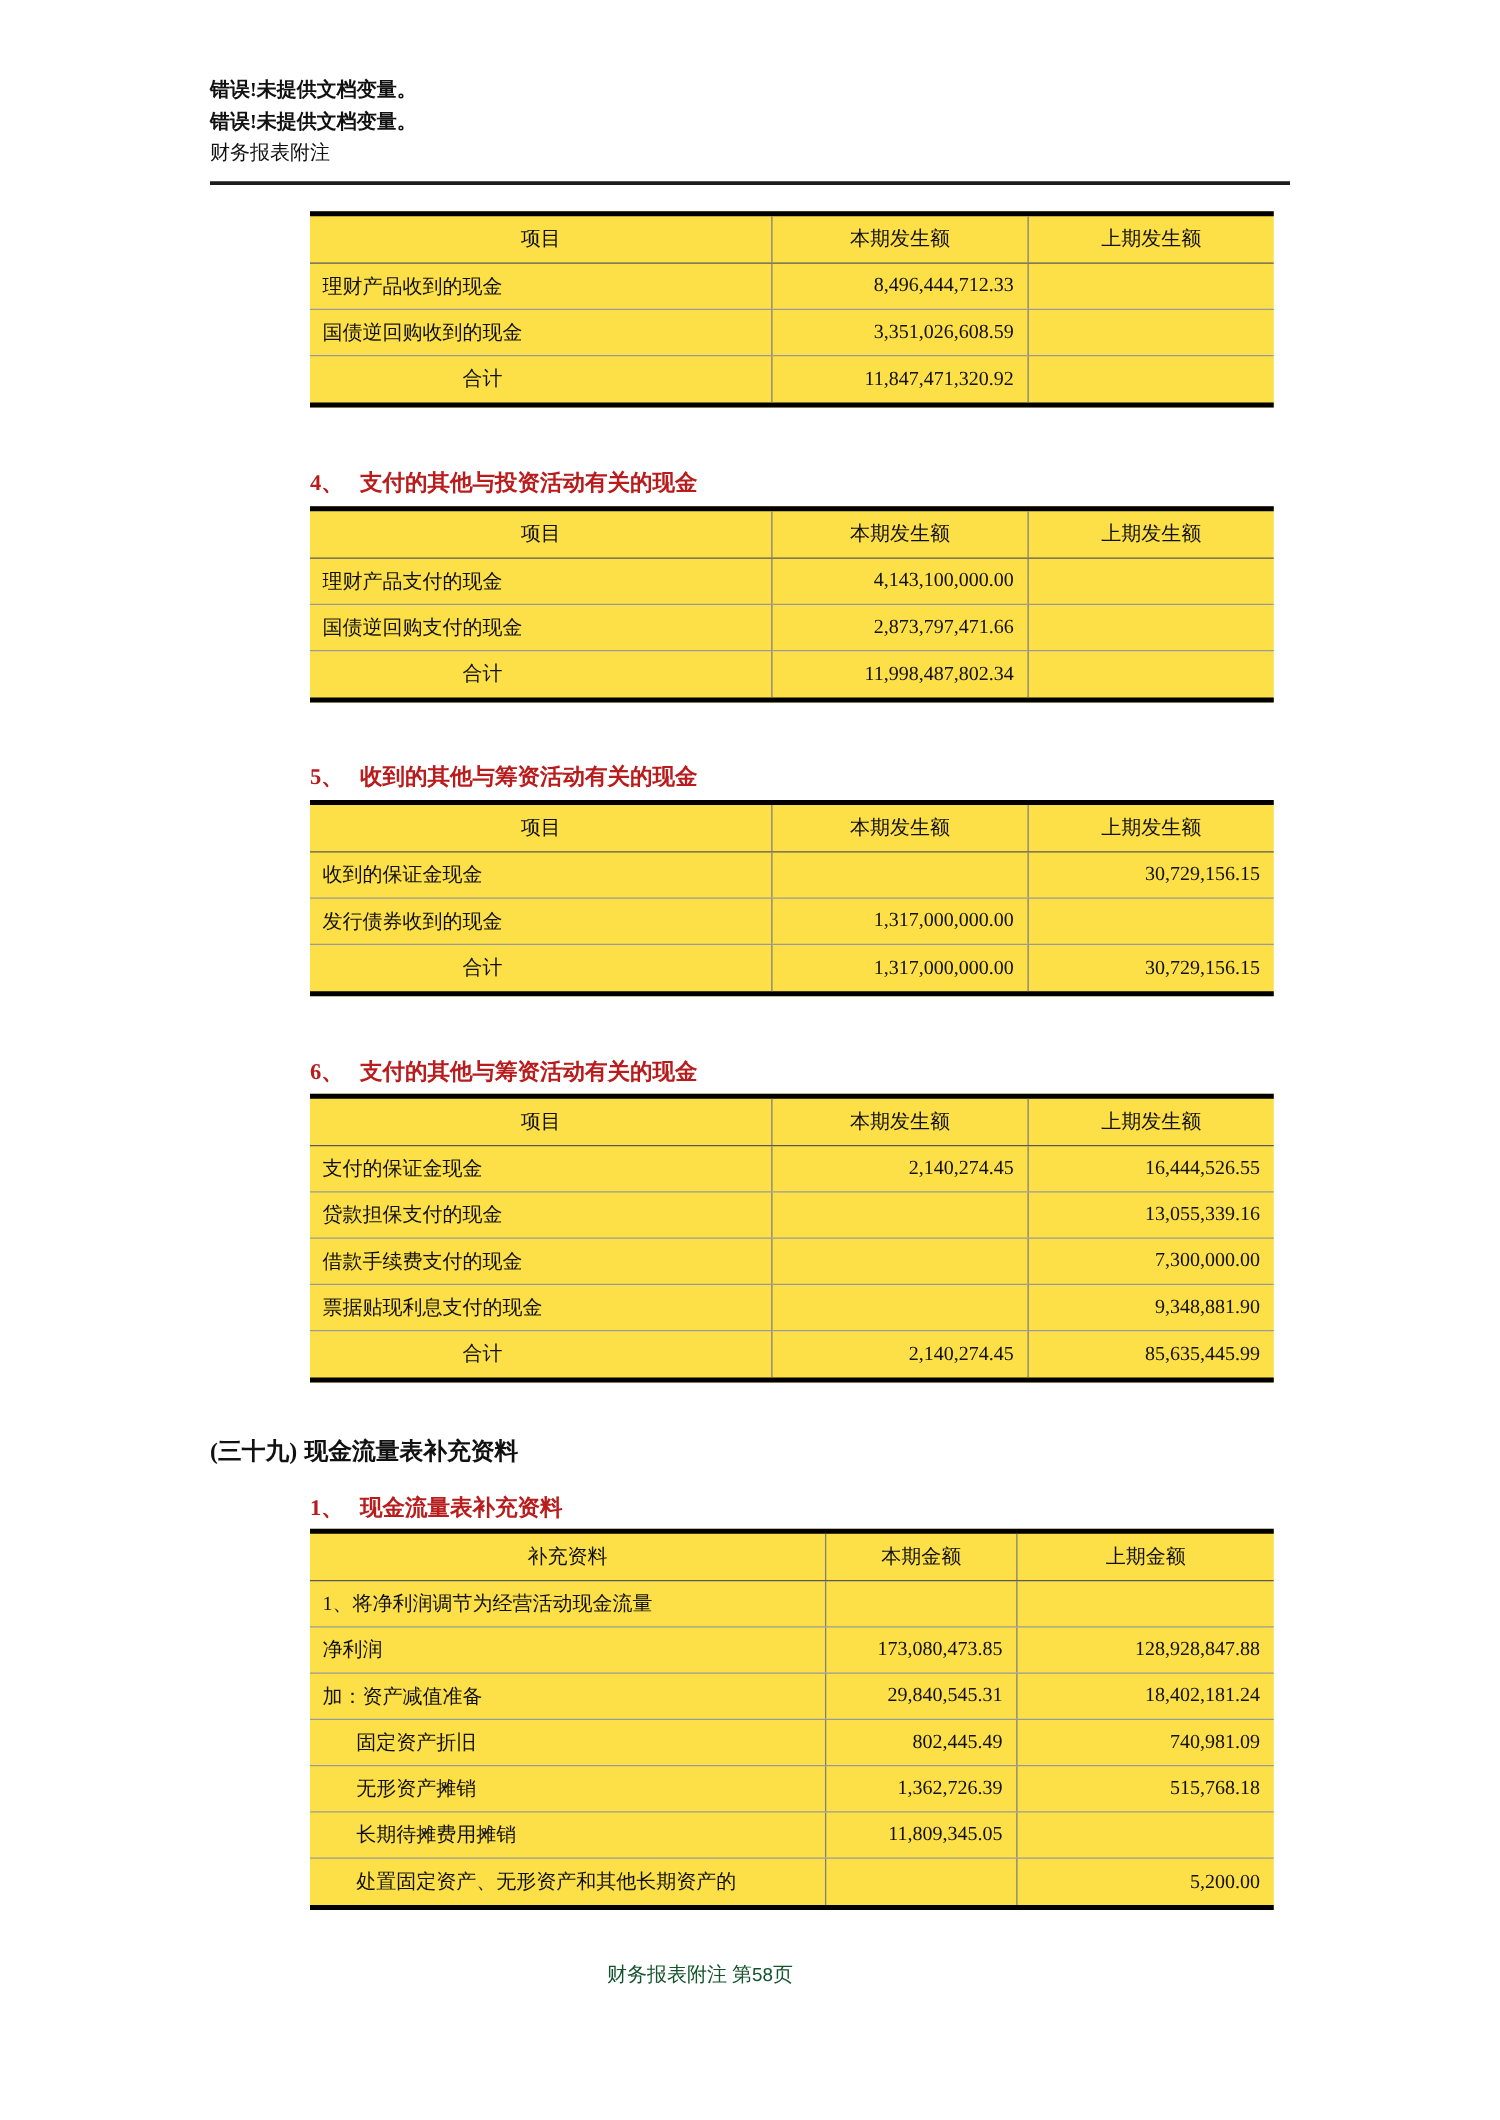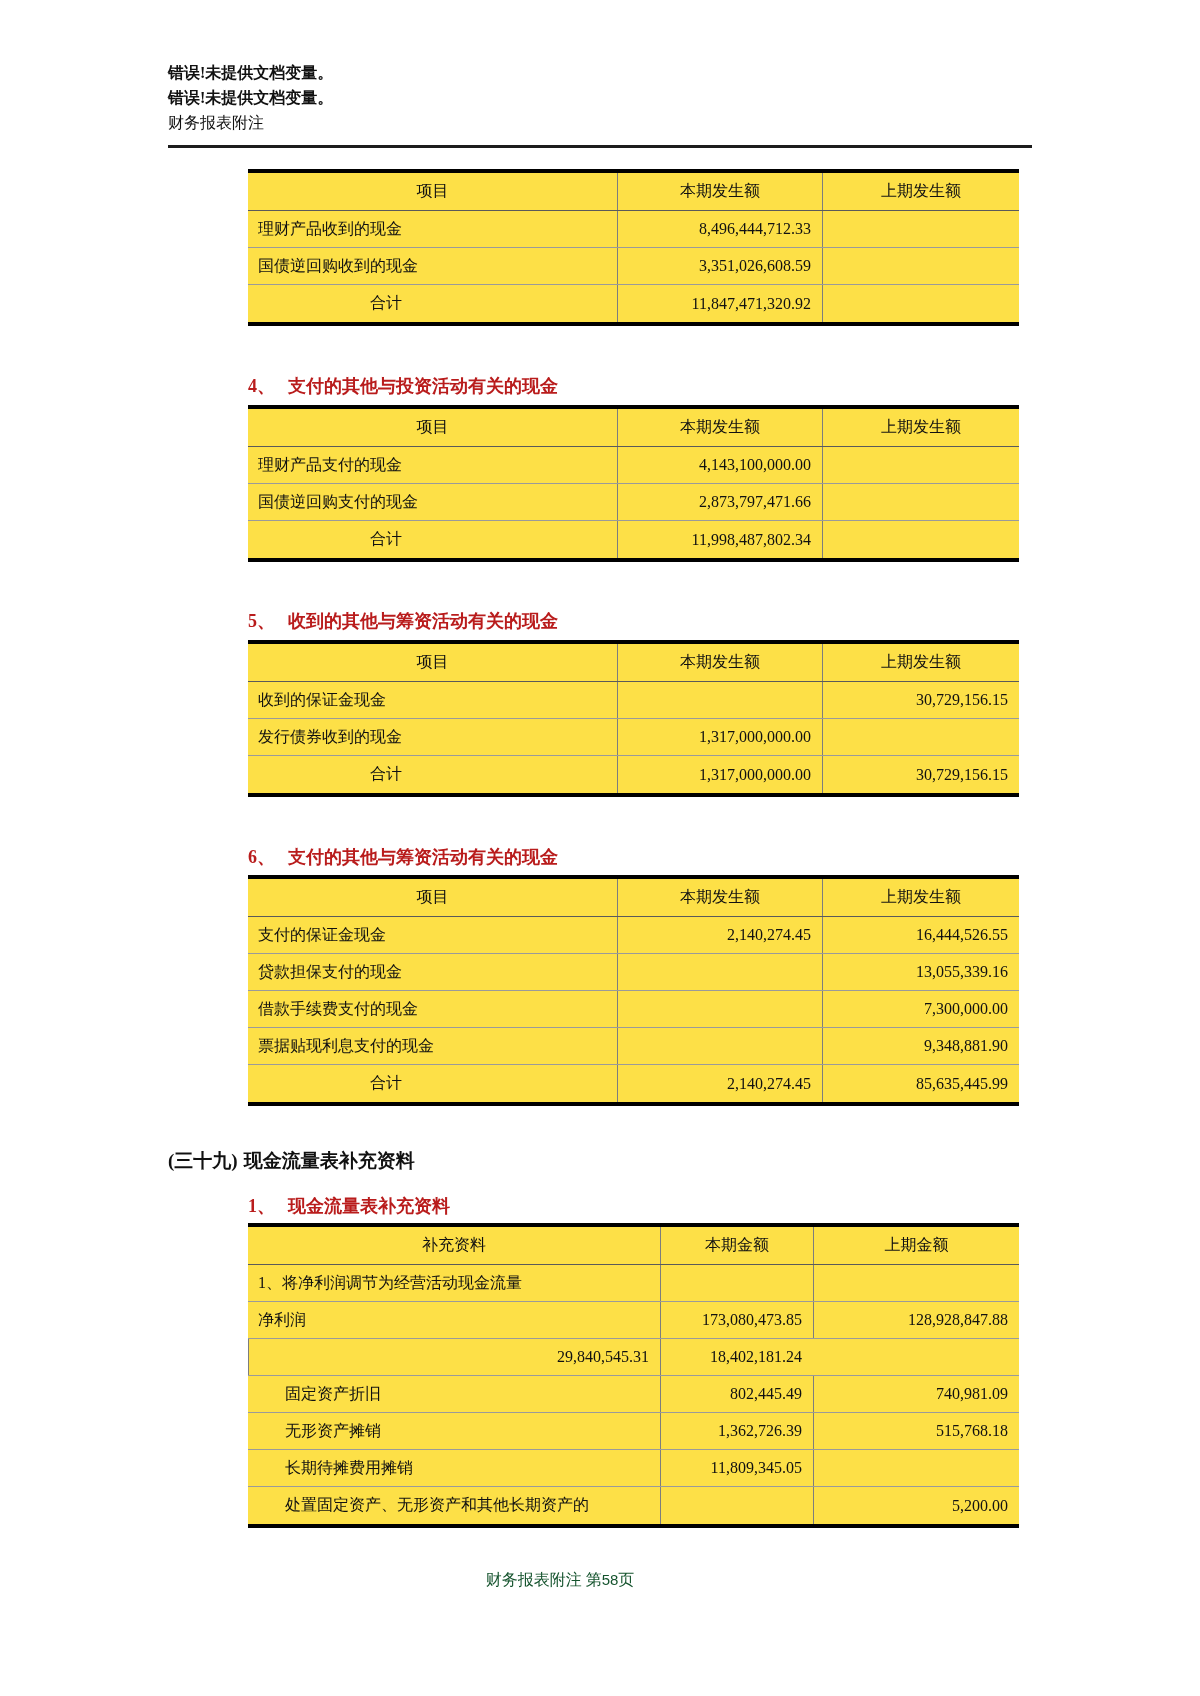--- a/index.html
+++ b/index.html
@@ -190,20 +190,21 @@
       <div class="cell c1 label">1、将净利润调节为经营活动现金流量</div>
       <div class="cell c2"></div>
       <div class="cell c3"></div>
     </div>
     <div class="frow data">
       <div class="cell c1 label">净利润</div>
       <div class="cell c2">173,080,473.85</div>
       <div class="cell c3">128,928,847.88</div>
     </div>
     <div class="frow data">
+      <div class="cell c1 label">加：资产减值准备</div>
       <div class="cell c2">29,840,545.31</div>
       <div class="cell c3">18,402,181.24</div>
     </div>
     <div class="frow data">
       <div class="cell c1 label ind">固定资产折旧</div>
       <div class="cell c2">802,445.49</div>
       <div class="cell c3">740,981.09</div>
     </div>
     <div class="frow data">
       <div class="cell c1 label ind">无形资产摊销</div>

